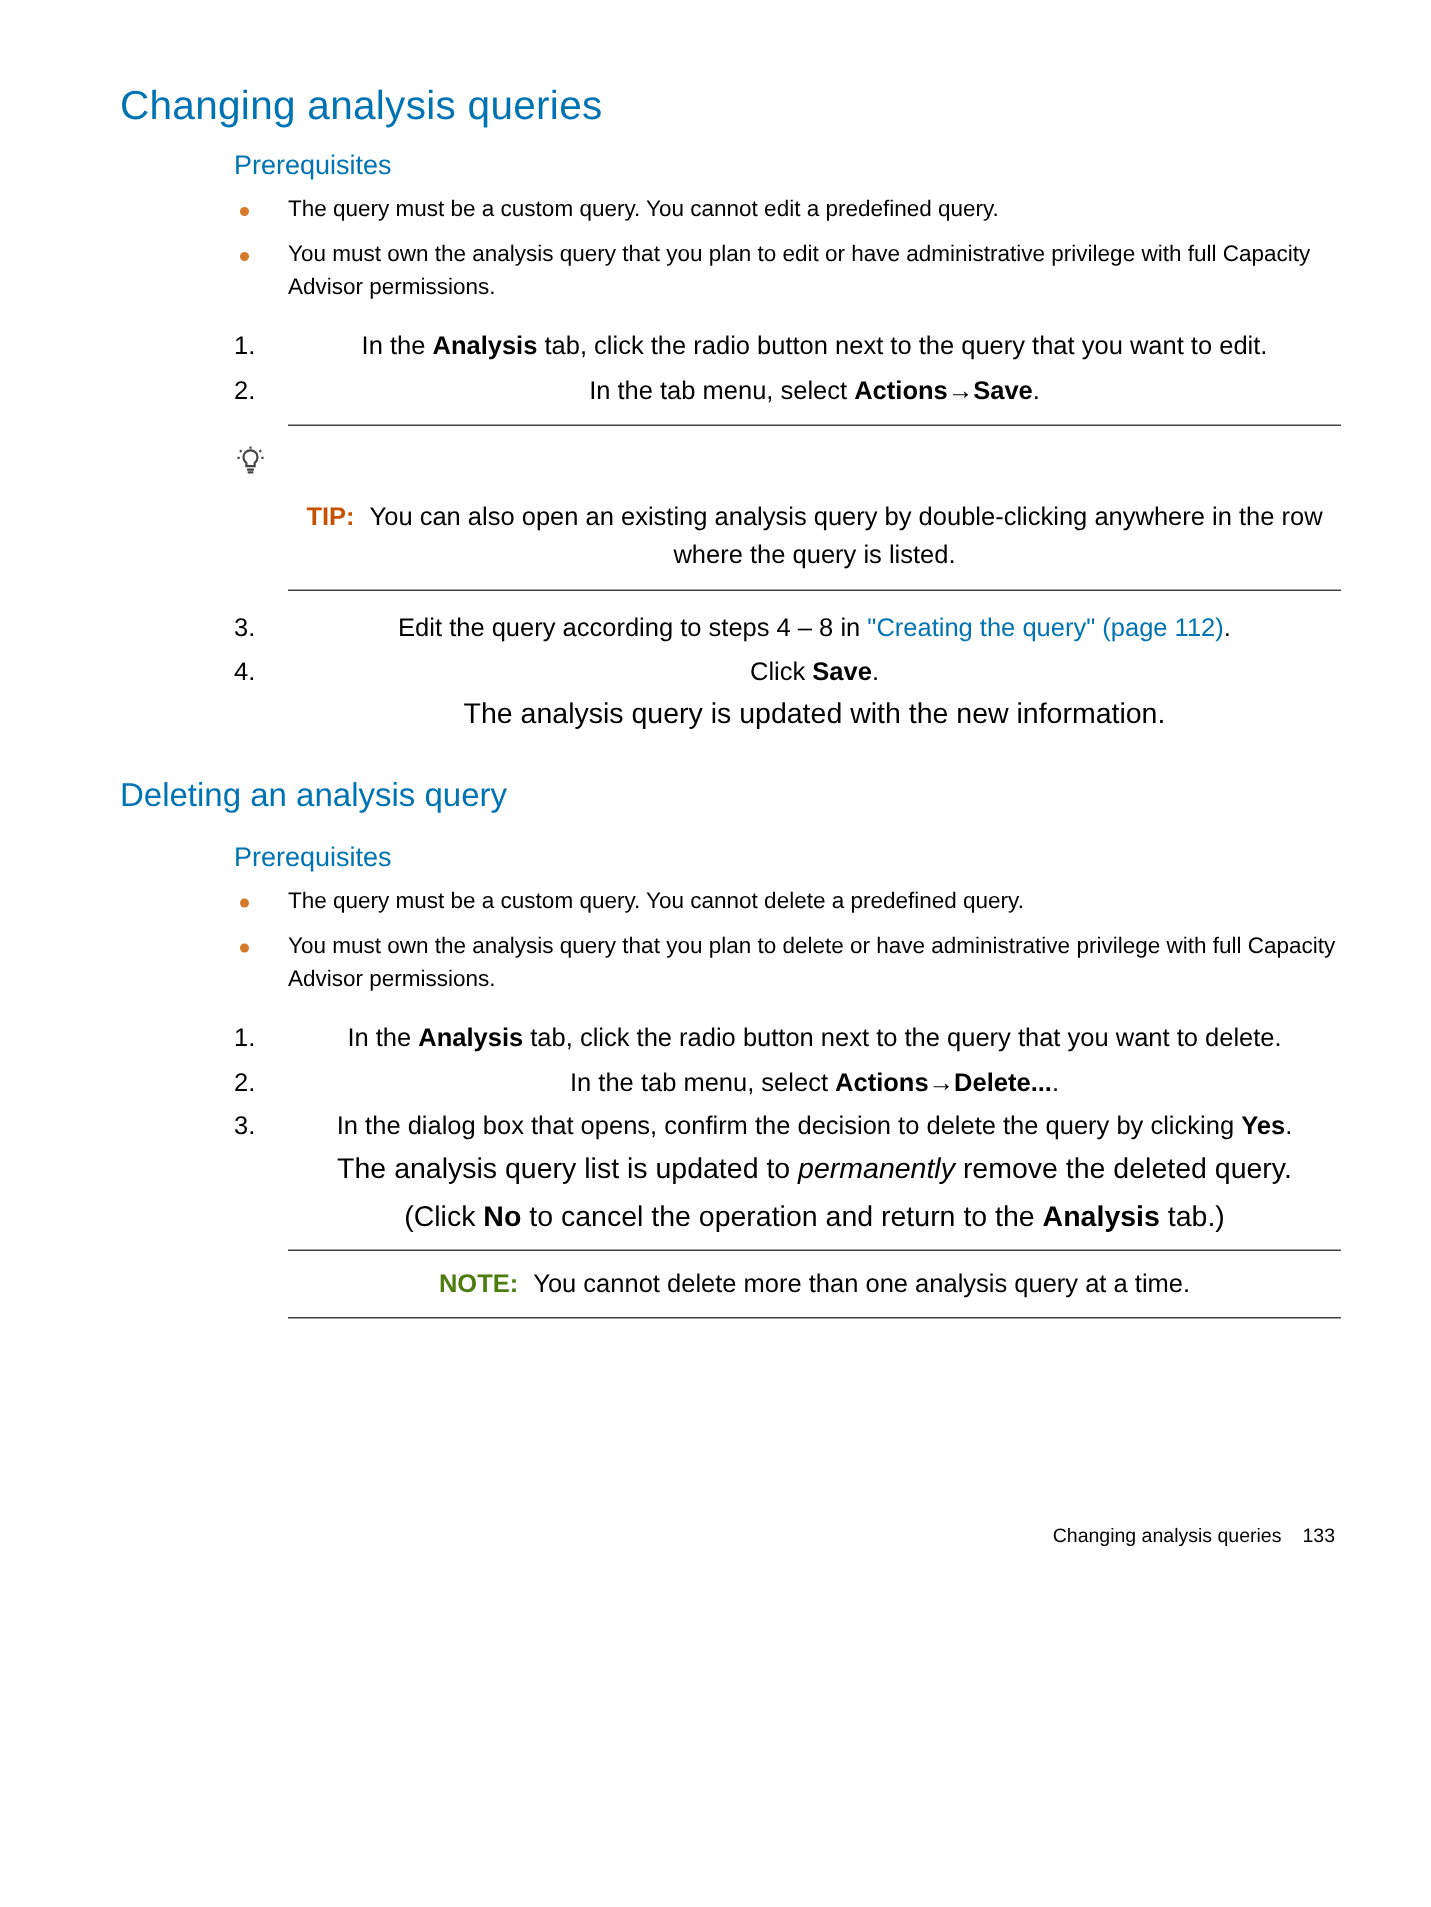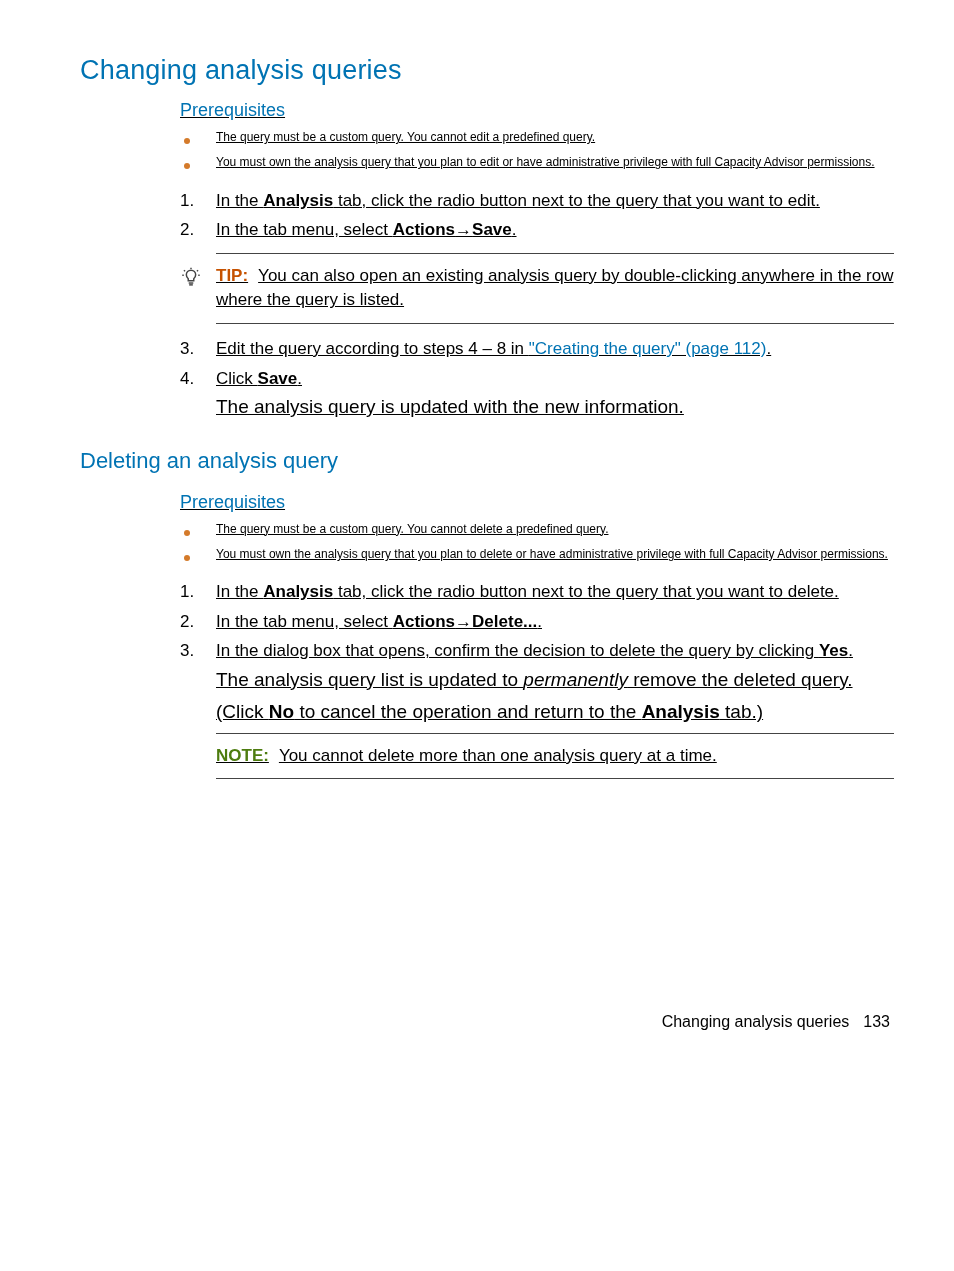--- a/index.html
+++ b/index.html
@@ -31,50 +31,50 @@
     font-weight: 400;
     margin: 0 0 18px 0;
   }
   .h3 {
     color: #0073b3;
     font-size: 18px;
     font-weight: 400;
     margin: 0 0 8px 0;
   }
   .sec-indent {
-    margin-left: 100px;
-    text-decoration: underline;
+    margin-left: 76px;
   }
   ul.bullets {
     list-style: none;
     padding: 0;
     margin: 0 0 16px 0;
   }
   ul.bullets > li {
     position: relative;
     padding-left: 36px;
-    font-size: 12px;
+    font-size: 15px;
     line-height: 1.45;
     margin-bottom: 8px;
   }
   ul.bullets > li::before {
     content: "";
     position: absolute;
     left: 4px;
     top: 9px;
     width: 6px;
     height: 6px;
     border-radius: 50%;
     background: #d47a2a;
   }
   ol.steps {
     list-style: none;
     padding: 0;
     margin: 0 0 12px 0;
     counter-reset: step;
+    text-align: center;
   }
   ol.steps > li {
     position: relative;
     padding-left: 36px;
     font-size: 17px;
     line-height: 1.5;
     margin-bottom: 4px;
     counter-increment: step;
   }
   ol.steps > li::before {
@@ -92,20 +92,21 @@
     border-bottom: 1px solid #444;
     padding: 10px 0 10px 0;
     margin: 10px 0 12px 0;
     font-size: 17px;
     line-height: 1.45;
   }
   .note-box { margin-top: 6px; }
   .tip-row {
     display: flex;
     align-items: flex-start;
+    flex-direction: column;
   }
   .tip-icon {
     width: 36px;
     flex: 0 0 36px;
     margin-left: -36px;
     color: #444;
     text-align: left;
     font-size: 19px;
     line-height: 1;
     padding-top: 3px;
@@ -117,21 +118,21 @@
     font-size: 19px;
     line-height: 1.5;
     margin: 2px 0 4px 0;
   }
   .block-gap { margin-bottom: 22px; }
   .after-editing { margin-bottom: 26px; }
   .footer {
     position: absolute;
     bottom: 40px;
     right: 64px;
-    font-size: 16px;
+    font-size: 13px;
     color: #000;
   }
   .footer .pn { margin-left: 14px; }
   .arrow { font-family: Arial, sans-serif; }
 </style>
 </head>
 <body>
 
 <div class="page">
 

